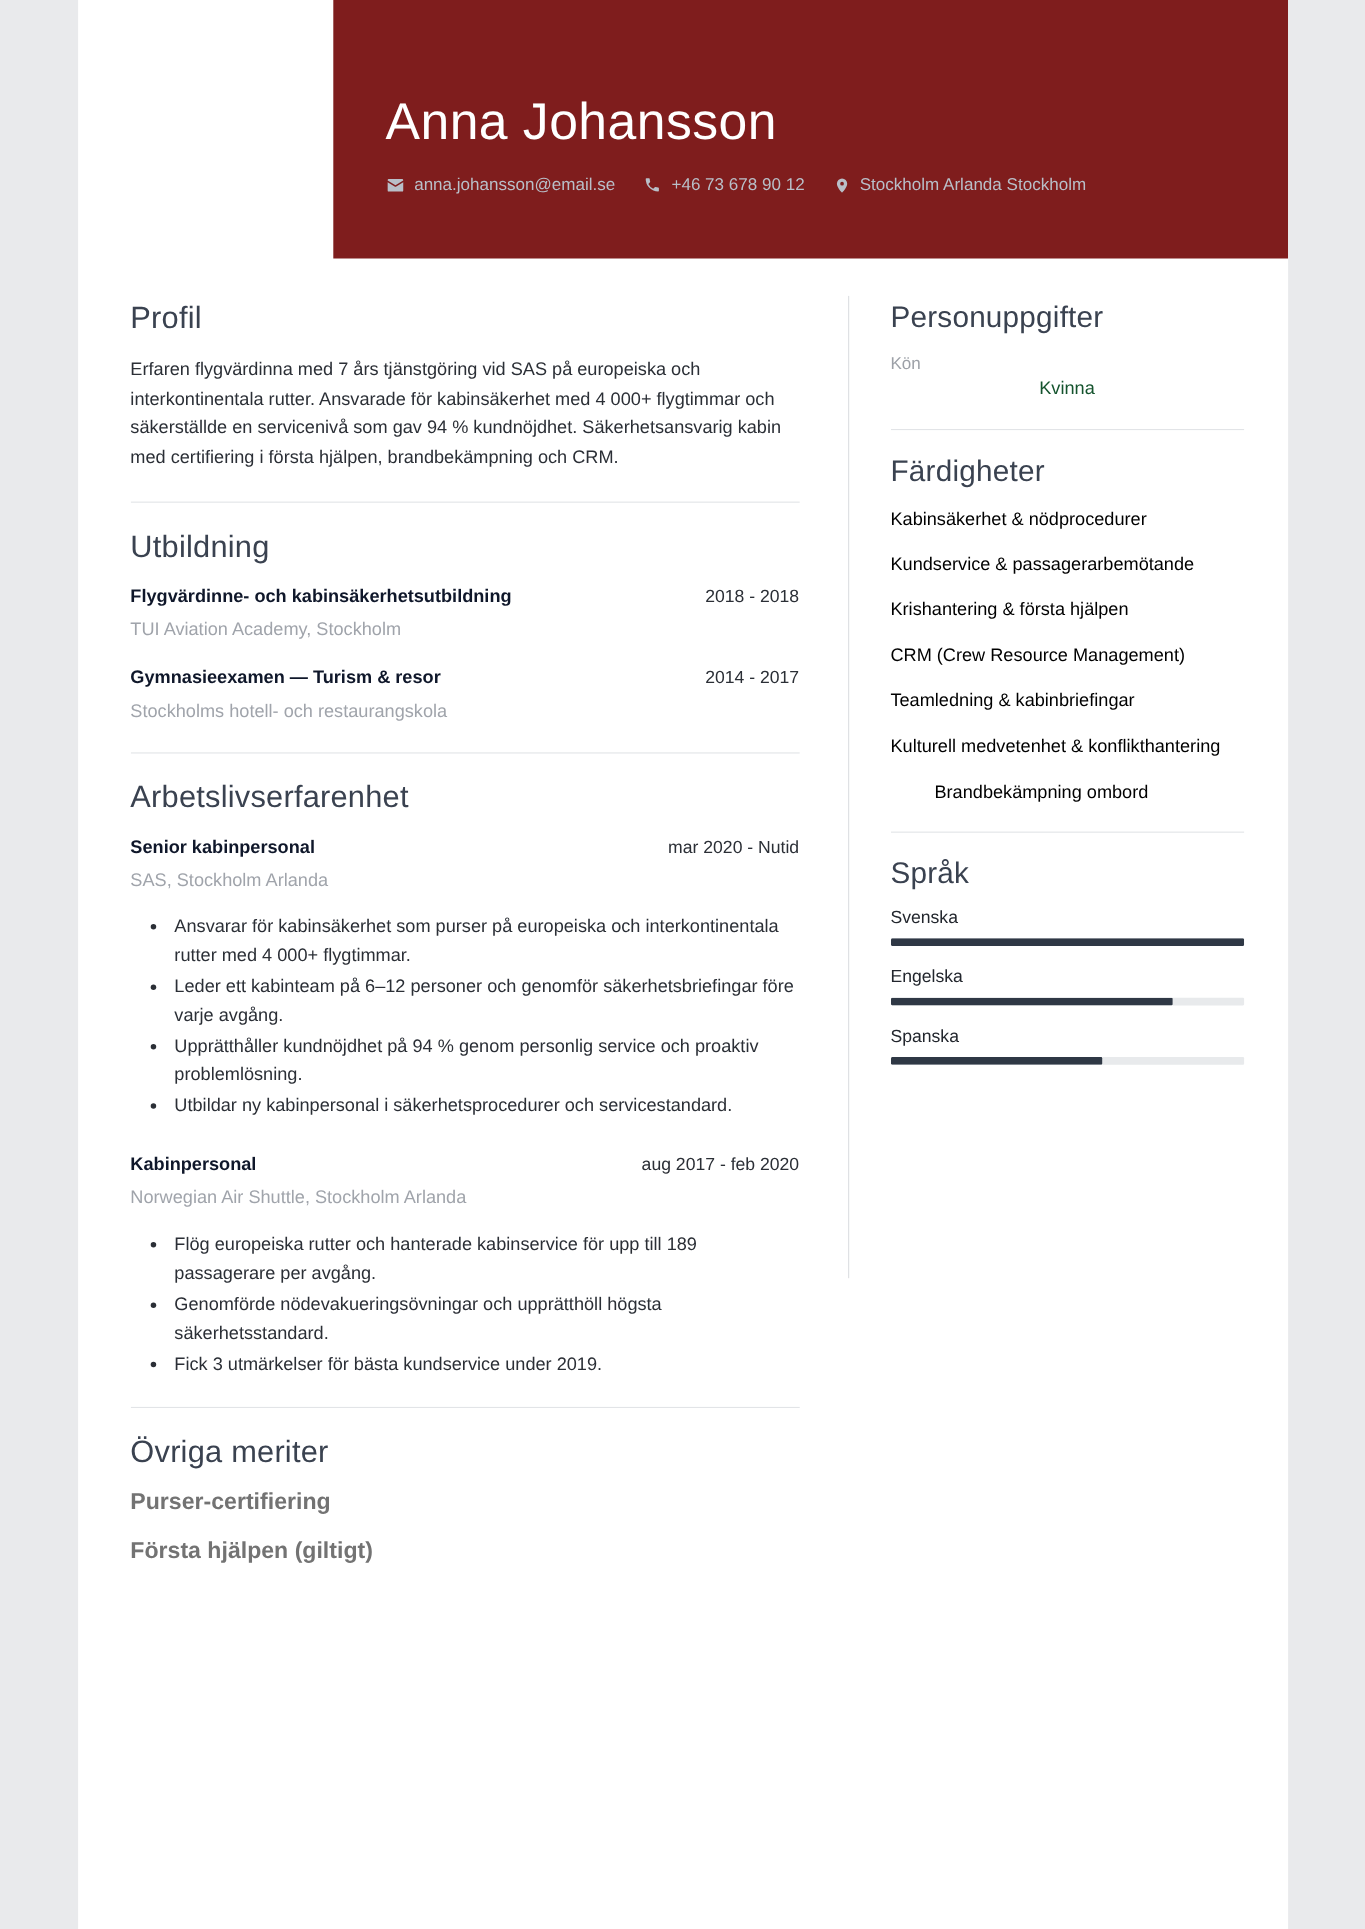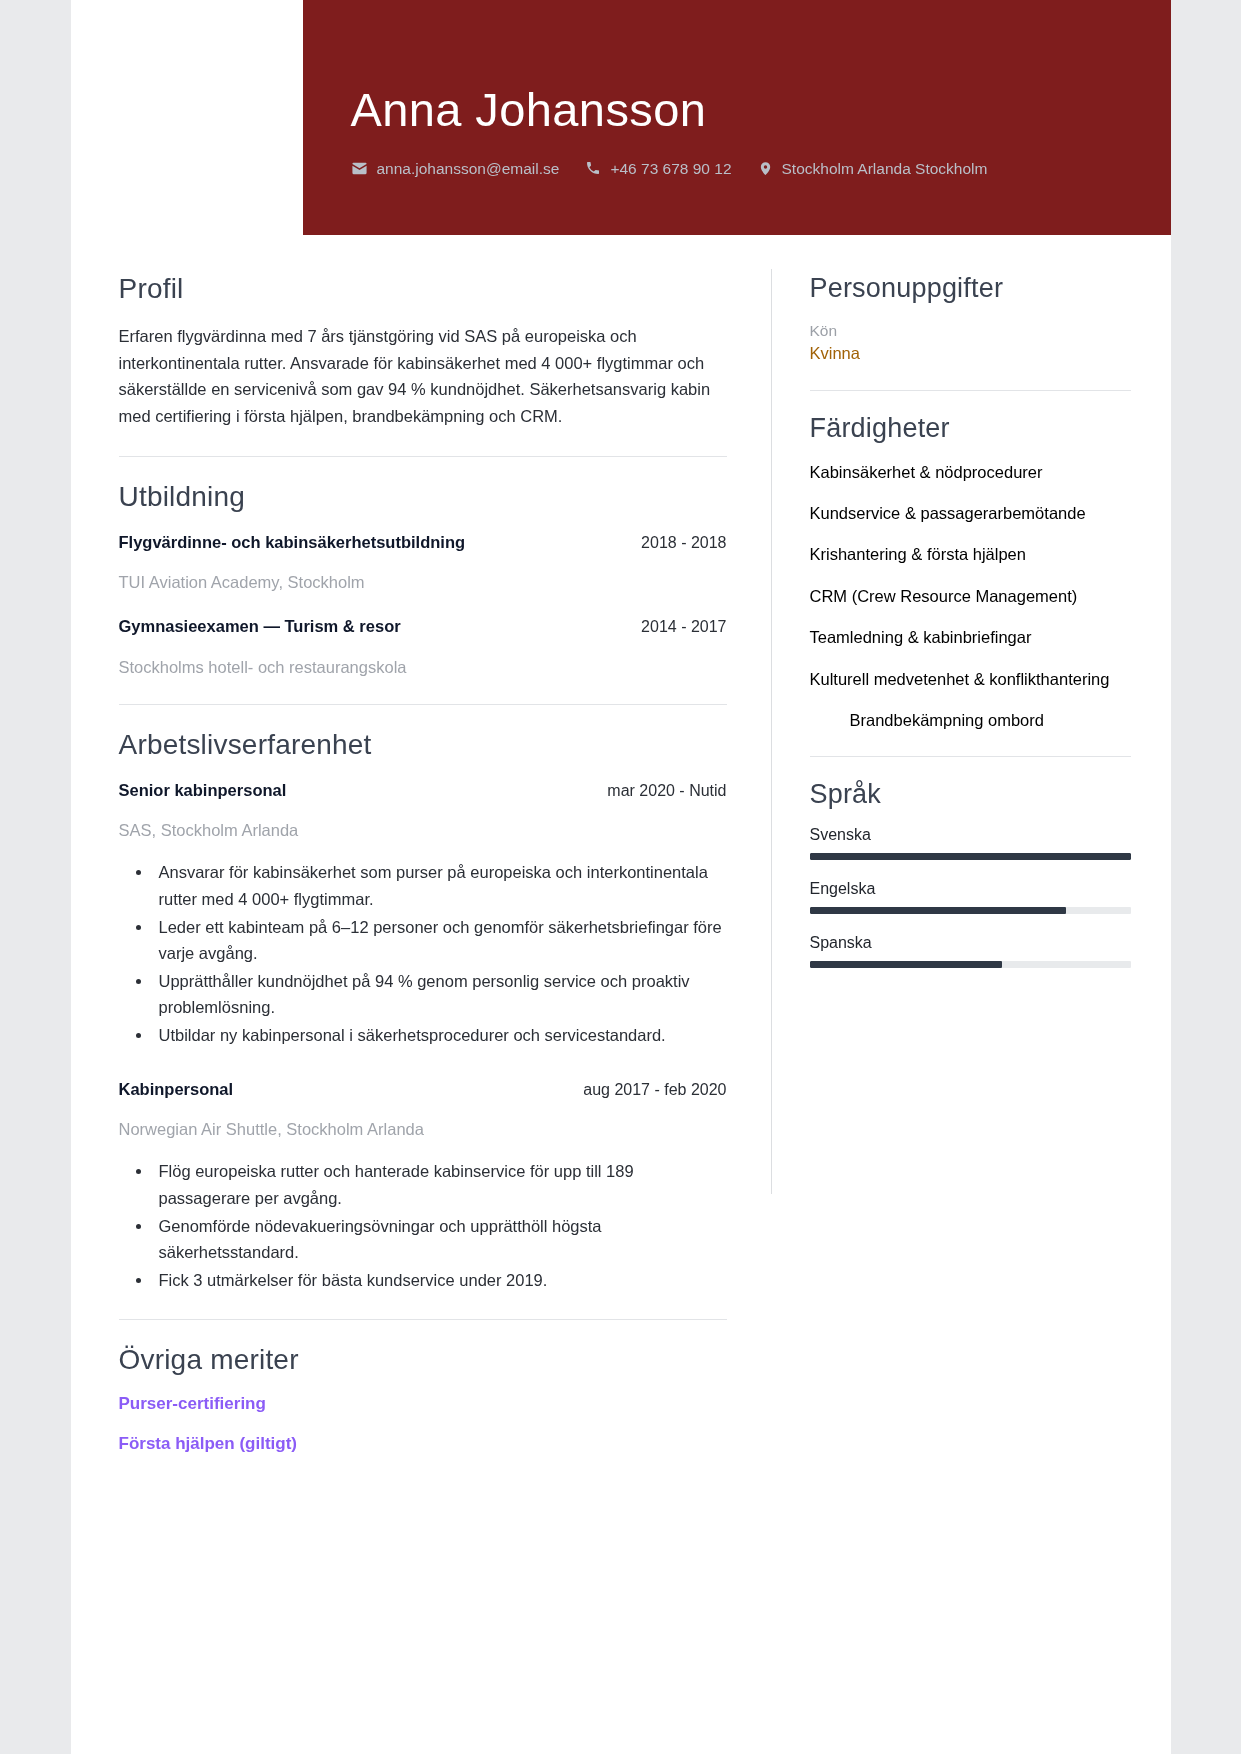--- a/index.html
+++ b/index.html
@@ -119,21 +119,21 @@
   }
   .entry-date {
     font-size: 16px;
     color: #2b2f36;
     white-space: nowrap;
     font-weight: 400;
   }
   .entry-sub {
     font-size: 16.5px;
     color: #a0a4ab;
-    margin-top: 18px;
+    margin-top: 8px;
     line-height: 1.35;
   }
   .bullets {
     margin: 18px 0 0 34px;
   }
   .bullets li {
     font-size: 16.5px;
     line-height: 1.58;
     color: #2b2f36;
     margin-bottom: 2px;
@@ -141,22 +141,23 @@
   }
 
   
   .field-label {
     font-size: 15.5px;
     color: #9ca0a7;
     line-height: 1.4;
   }
   .field-value {
     font-size: 16.5px;
-    color: #a16207;
+    color: #14532d;
     line-height: 1.45;
+    text-align: center;
   }
   .skill {
     font-size: 16.5px;
     color: #000000;
     line-height: 1.48;
     margin-bottom: 17px;
   }
   .skill:last-child { margin-bottom: 0; padding-left: 40px; }
 
   .lang { margin-bottom: 20px; }
@@ -173,23 +174,23 @@
     overflow: hidden;
   }
   .lang-fill {
     height: 100%;
     background: #2f3845;
     border-radius: 1px;
   }
 
   
   .merit {
-    font-size: 17px;
+    font-size: 21px;
     font-weight: 700;
-    color: #8b5cf6;
+    color: #737373;
     margin-bottom: 20px;
   }
   .merit:last-child { margin-bottom: 0; }
 </style>
 </head>
 <body>
 
 <div class="page">
 
   <div class="header">

